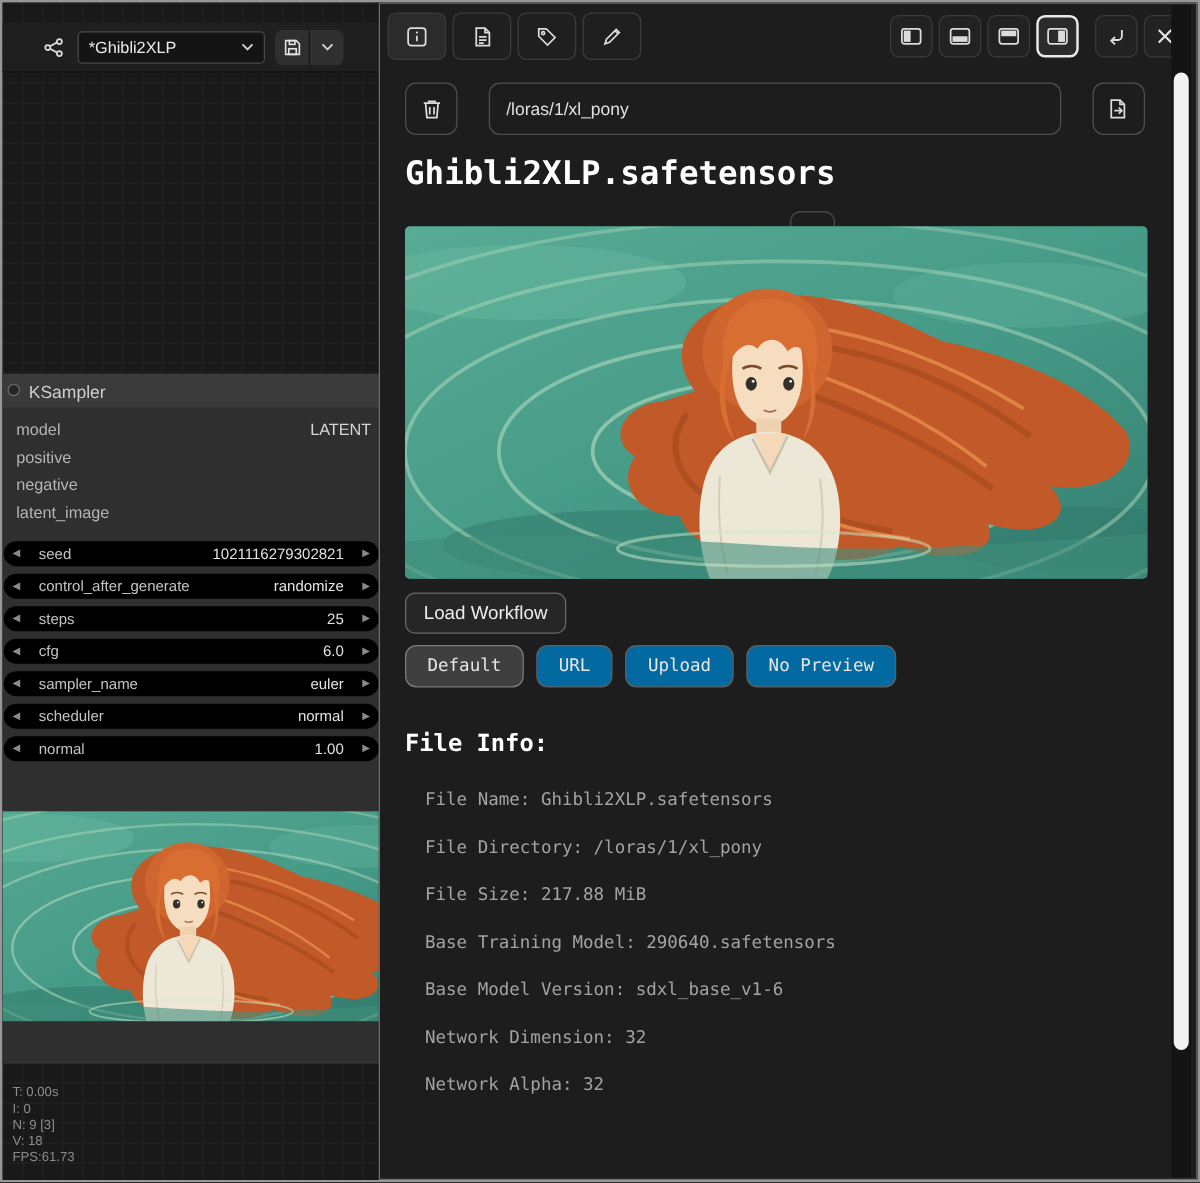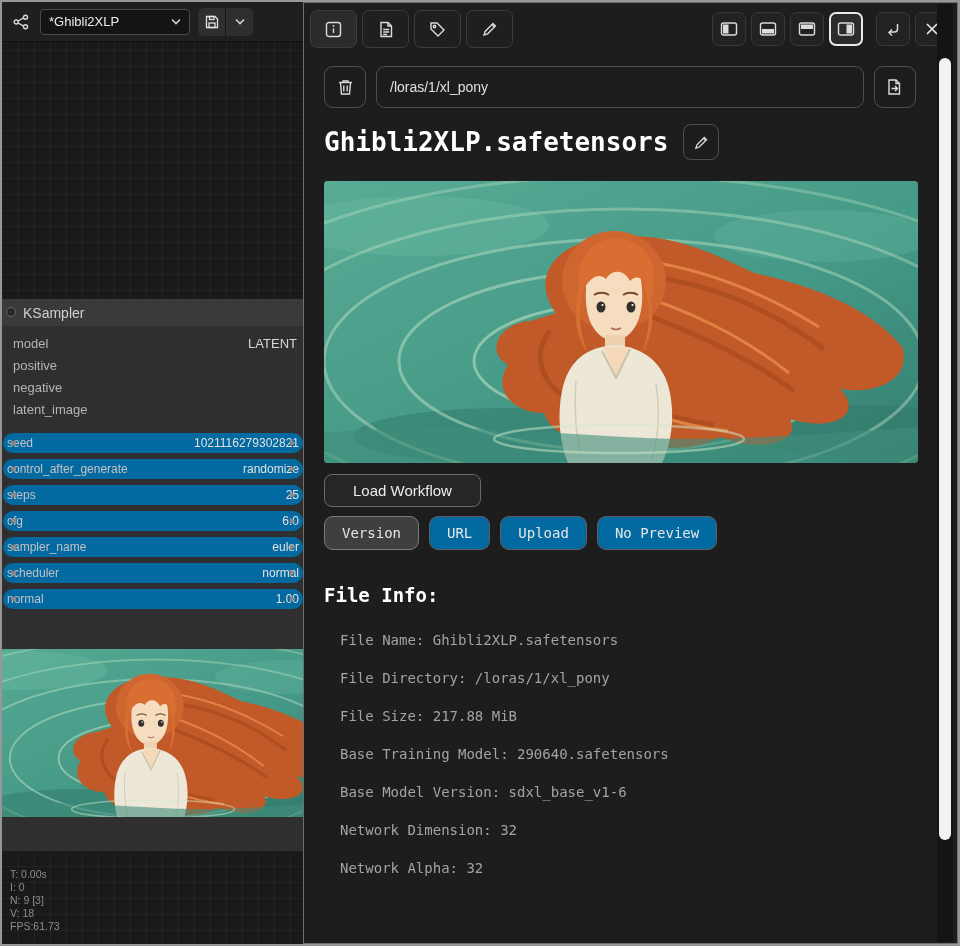--- a/index.html
+++ b/index.html
@@ -10,23 +10,23 @@
            border:2px solid #979797; overflow:hidden; }
 
   
   .canvas{ position:absolute; left:0; top:0; width:303px; height:100%;
            background-color:#191919; overflow:hidden;
            background-image:
              linear-gradient(rgba(255,255,255,.04) 1px, transparent 1px),
              linear-gradient(90deg, rgba(255,255,255,.04) 1px, transparent 1px);
            background-size:16px 16px; }
 
-  .topbar{ position:absolute; left:0; top:0; width:303px; height:40px; z-index:4;
+  .topbar{ position:absolute; left:0; top:16px; width:303px; height:40px; z-index:4;
            background:#1f1f1f; border-bottom:1px solid #101010;
-           display:flex; align-items:center; gap:8px; padding:0 8px; }
+           display:flex; align-items:center; gap:8px; padding:0 8px;justify-content:center; }
   .icon-btn-flat{ width:22px; height:22px; display:flex; align-items:center; justify-content:center;
                   background:transparent; border:none; cursor:pointer; }
   .wf-select{ display:flex; align-items:center; justify-content:space-between;
               width:150px; height:26px; background:#141414; border:1px solid #4a4a4a;
               border-radius:4px; padding:0 8px; color:#ececec; font-size:13px; cursor:pointer; }
   .split{ display:flex; height:28px; background:#2f2f2f; border-radius:6px; overflow:hidden; }
   .split button{ width:27px; border:none; background:#2f2f2f; display:flex; align-items:center;
                  justify-content:center; cursor:pointer; }
   .split .sep{ width:1px; background:#161616; }
 
@@ -36,22 +36,22 @@
   .node-header{ position:relative; height:27px; background:#3a3a3a; border-radius:0;
                 display:flex; align-items:center; padding-left:26px;
                 color:#cfcfcf; font-size:14px; }
   .node-dot{ position:absolute; left:9px; top:8px; width:10px; height:10px;
              border-radius:50%; background:#262626; border:1.5px solid #6b6b6b; }
   .node-io{ padding-top:7px; }
   .io-row{ position:relative; height:22px; line-height:22px; padding-left:16px;
            font-size:13px; color:#b4b4b4; }
   .io-out{ position:absolute; right:12px; top:0; color:#d6d6d6; }
   .node-widgets{ padding-top:6px; }
-  .widget{ position:relative; height:20px; margin:6px 6px 0 6px; background:#0369a1;
-           border-radius:10px; display:flex; align-items:center; padding:0 4px;
+  .widget{ position:relative; height:20px; margin:6px 6px 0 6px; background:#000000;
+           border-radius:10px; display:flex; align-items:center; padding:0 28px;
            font-size:12px; color:#c3c3c3; cursor:pointer; }
   .widget .wlabel{ flex:1; text-align:left; }
   .widget .wvalue{ color:#e2e2e2; }
   .warrow{ position:absolute; top:0; height:20px; line-height:20px; font-size:8px; color:#8a8a8a; }
   .warrow.l{ left:7px; } .warrow.r{ right:7px; }
   .warrow.l::before{ content:"◀"; } .warrow.r::before{ content:"▶"; }
   .node-img{ margin:40px 3px 0 3px; width:306px; height:168px; overflow:hidden; background:#245f55; }
 
   .stats{ position:absolute; left:8px; top:866px; z-index:3; font-size:10.5px;
           line-height:13px; color:#8d8d8d; }
@@ -67,36 +67,36 @@
   .tab{ width:47px; height:38px; background:#1f1f1f; border:1px solid #3c3c3c;
         border-radius:7px; display:flex; align-items:center; justify-content:center; cursor:pointer; }
   .tab.active{ background:#2b2b2b; }
   .rctrl{ display:flex; align-items:center; gap:5px; }
   .sq-btn{ width:34px; height:34px; background:#222; border:1px solid #3a3a3a; border-radius:7px;
            display:flex; align-items:center; justify-content:center; cursor:pointer; }
   .sq-btn.selected{ border:2px solid #e9e9e9; background:#2b2b2b; }
   .gap-l{ margin-left:8px; }
 
   .row-path{ position:absolute; top:63px; left:20px; right:41px; height:42px;
-             display:flex; gap:10px; }
+             display:flex; gap:25px; }
   .box-btn{ width:42px; height:42px; background:#1d1d1d; border:1px solid #4f4f4f;
             border-radius:9px; display:flex; align-items:center; justify-content:center; cursor:pointer; flex:0 0 auto; }
   .path-input{ flex:1; height:42px; background:#1d1d1d; border:1px solid #4f4f4f;
                border-radius:9px; color:#e0e0e0; padding:0 13px; font-size:14px;
                font-family:"Liberation Sans",sans-serif; outline:none; }
 
-  .row-title{ position:absolute; top:121px; left:20px; display:flex; align-items:center; gap:15px; }
+  .row-title{ position:absolute; top:121px; left:20px; display:flex; align-items:flex-end; gap:15px;flex-direction:column; }
   .model-title{ font-size:26px; font-weight:bold; color:#fff; letter-spacing:0; }
   .mini-btn{ width:36px; height:36px; background:#1d1d1d; border:1px solid #4f4f4f;
              border-radius:8px; display:flex; align-items:center; justify-content:center; cursor:pointer; }
 
   .preview{ position:absolute; top:178px; left:20px; width:594px; height:282px;
             border-radius:4px; overflow:hidden; background:#3e8d7c; }
 
-  .load-btn{ position:absolute; top:471px; left:20px; height:33px; padding:0 28px;
+  .load-btn{ position:absolute; top:471px; left:20px; height:33px; padding:0 14px;
              background:#262626; border:1px solid #6a6a6a; border-radius:8px;
              color:#ececec; font-size:15px; font-family:"Liberation Sans",sans-serif; cursor:pointer; }
 
   .pv-row{ position:absolute; top:513px; left:20px; display:flex; gap:10px; }
   .pv-btn{ height:34px; padding:0 17px; background:#0369a1; border:1px solid #5f5f5f;
            border-radius:9px; color:#e6e6e6; font-size:14px;
            font-family:"DejaVu Sans Mono",monospace; cursor:pointer; }
   .pv-btn.selected{ background:#3f3f3f; border-color:#7c7c7c; }
 
   .h-info{ position:absolute; left:20px; font-size:19px; font-weight:bold; color:#fff; }
@@ -387,21 +387,21 @@
           <path fill="#3f8d7c" opacity="0.6" d="M0,252 C100,242 200,250 300,256 C400,262 500,252 594,246
             L594,282 L0,282 Z"></path>
           <ellipse cx="295" cy="258" rx="125" ry="14" fill="none" stroke="#cfeacc" stroke-width="2.5" opacity="0.5"></ellipse>
         </g>
       </svg>
     </div>
 
     <button class="load-btn">Load Workflow</button>
 
     <div class="pv-row">
-      <button class="pv-btn selected">Version</button>
+      <button class="pv-btn selected">Default</button>
       <button class="pv-btn">URL</button>
       <button class="pv-btn">Upload</button>
       <button class="pv-btn">No Preview</button>
     </div>
 
     <div class="h-info" style="top:581px;">File Info:</div>
     <div class="info-line" style="top:629px;">File Name: Ghibli2XLP.safetensors</div>
     <div class="info-line" style="top:667px;">File Directory: /loras/1/xl_pony</div>
     <div class="info-line" style="top:705px;">File Size: 217.88 MiB</div>
     <div class="info-line" style="top:743px;">Base Training Model: 290640.safetensors</div>

